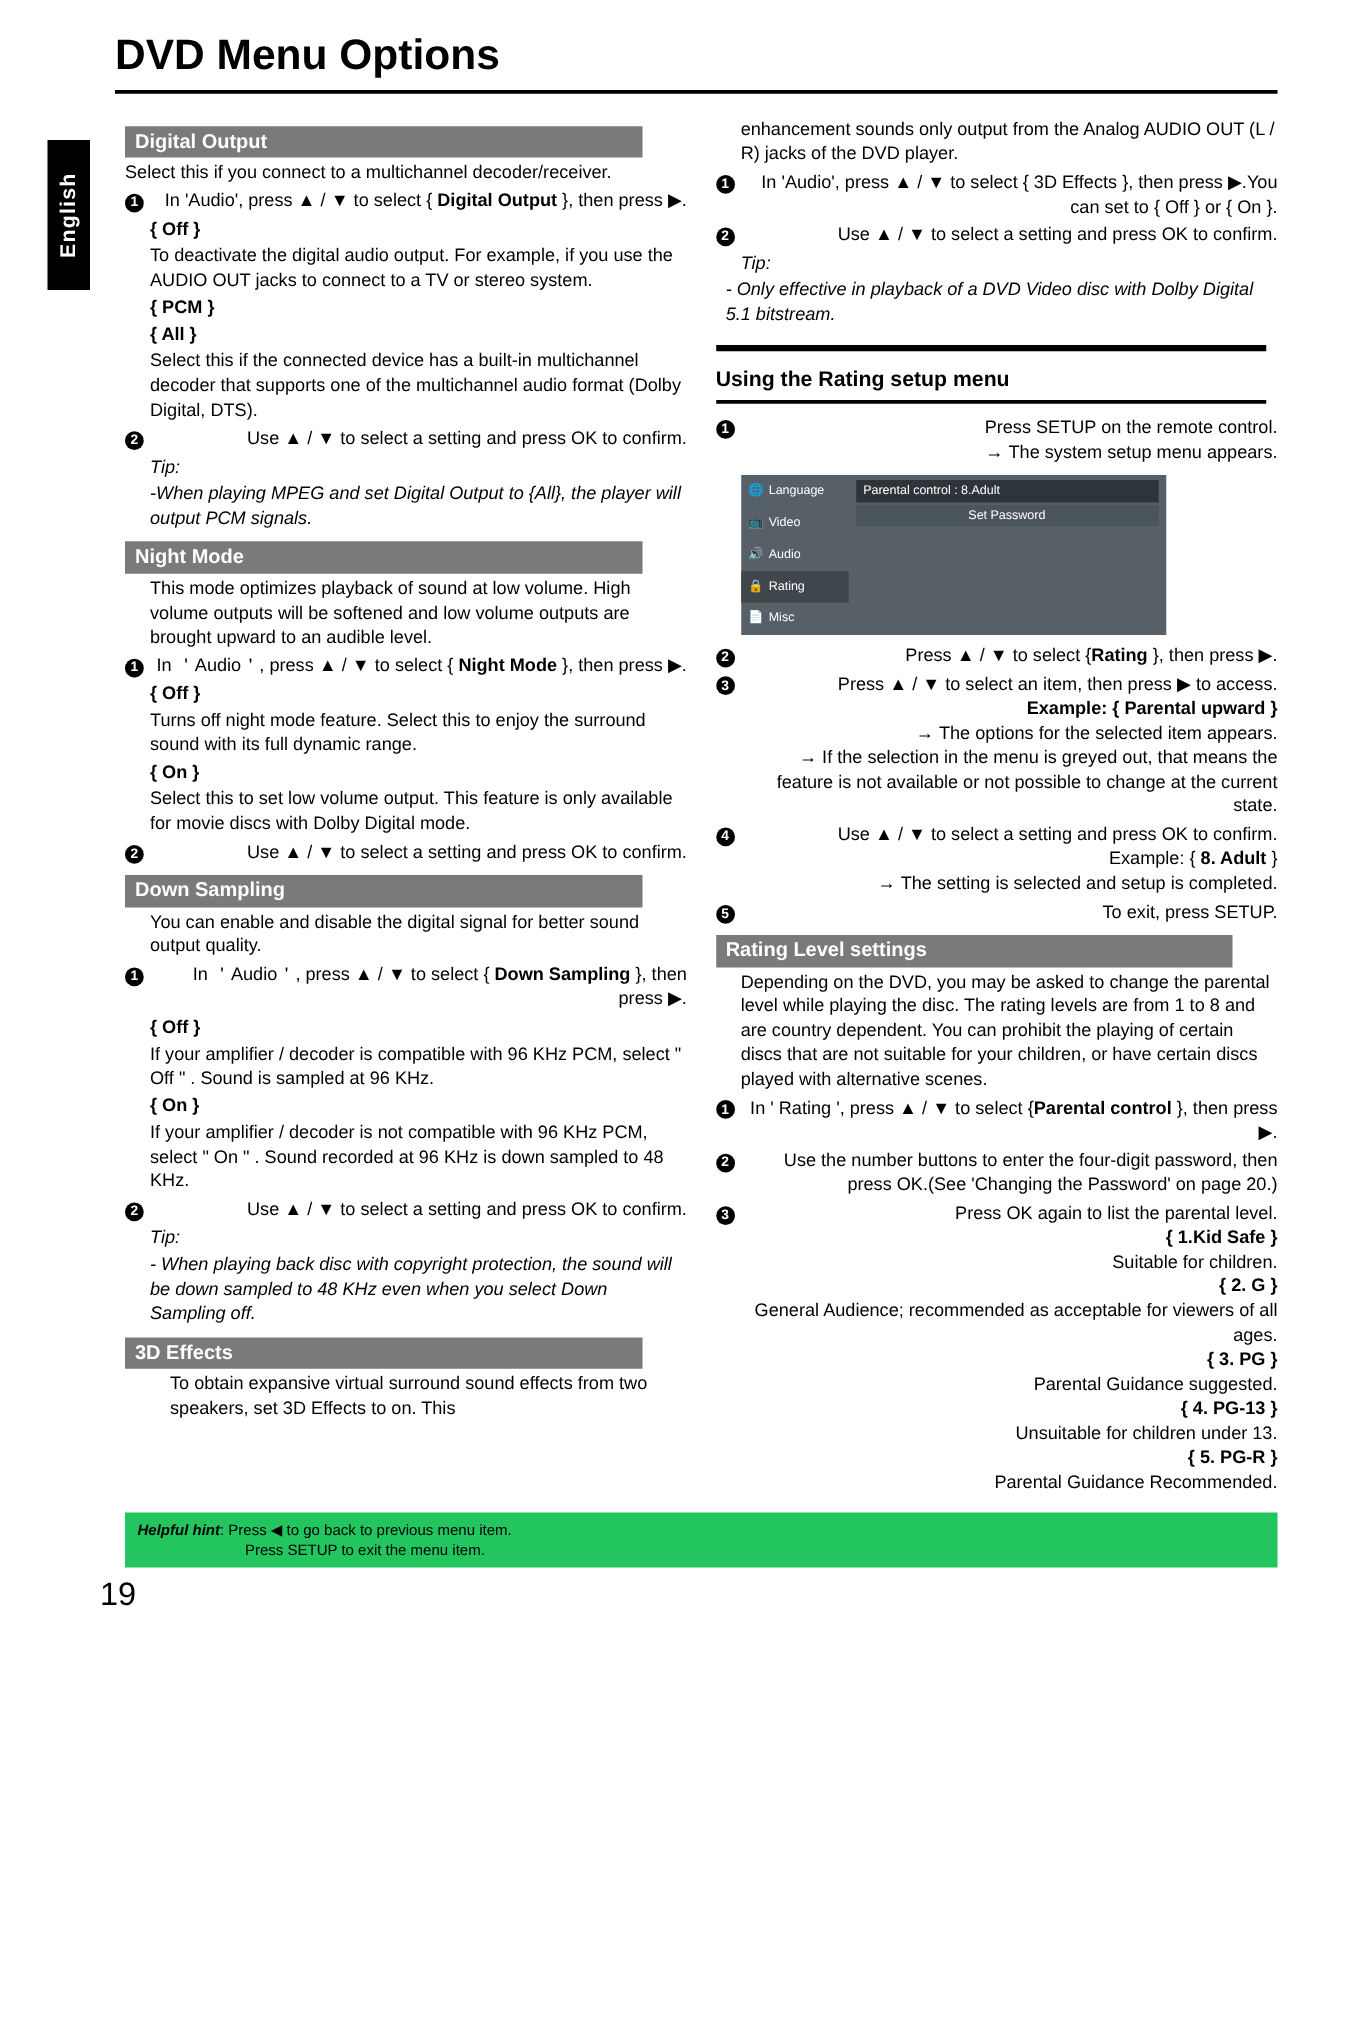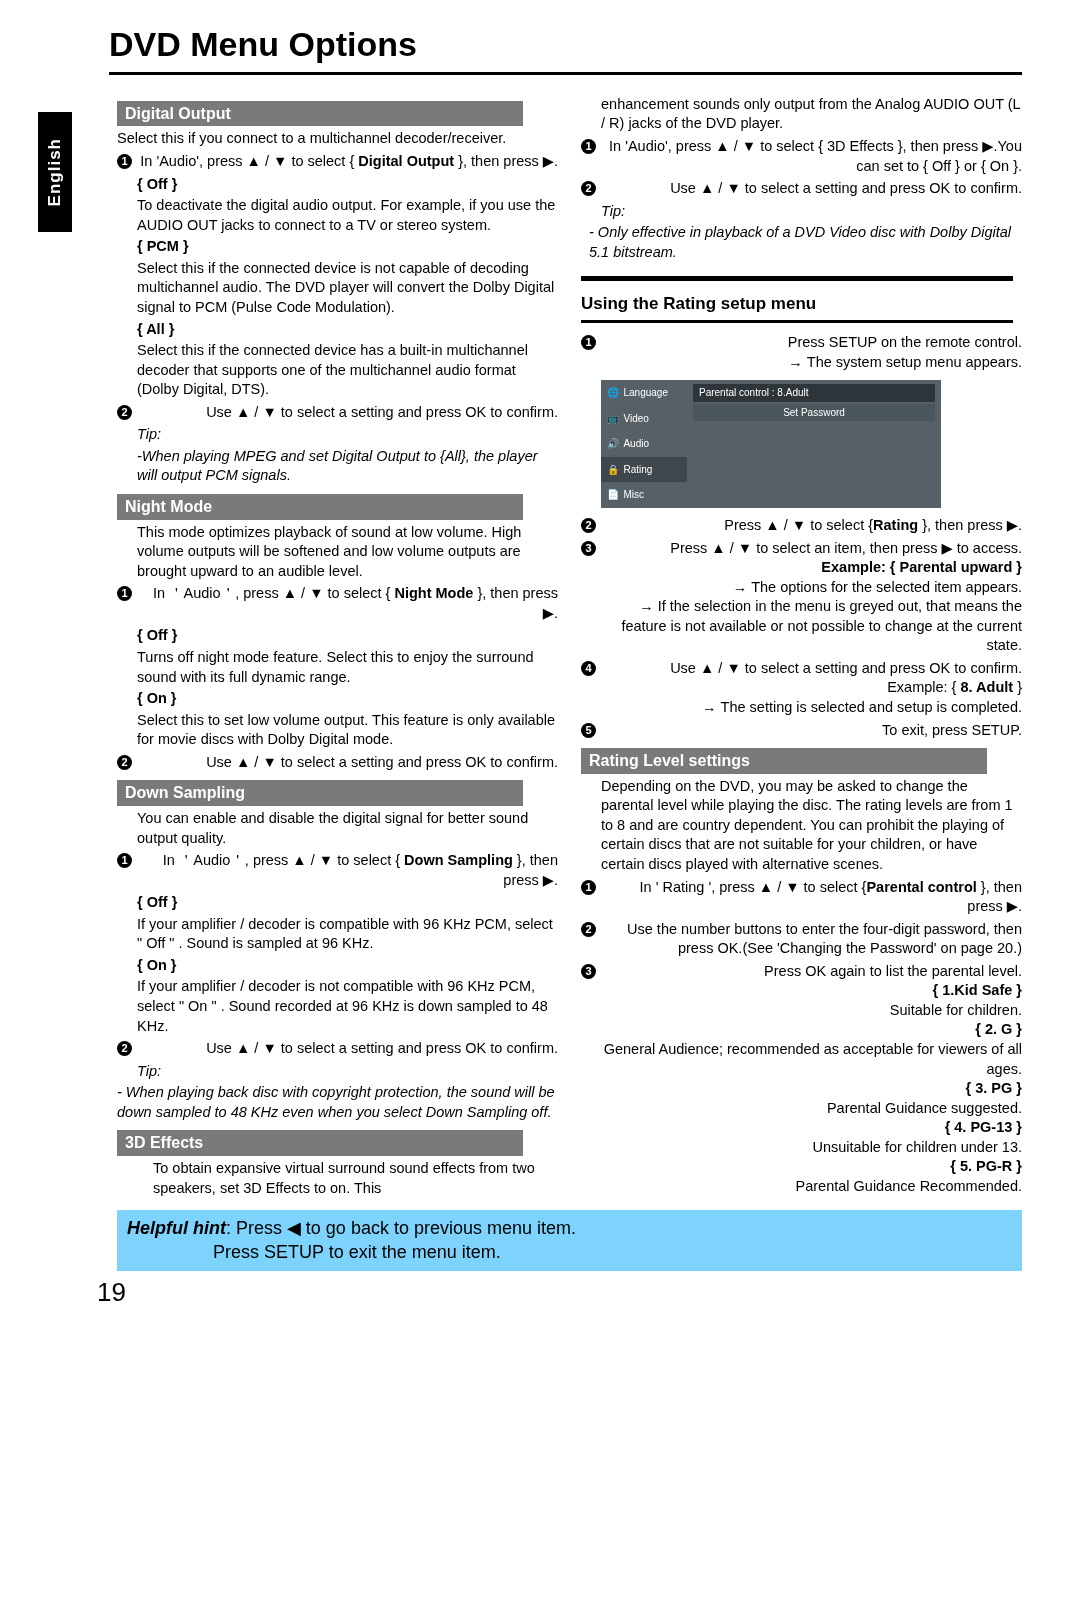--- a/index.html
+++ b/index.html
@@ -1,17 +1,17 @@
 <!DOCTYPE html>
 <html><head>
 <meta charset="utf-8">
 <style>
   * { box-sizing: border-box; margin: 0; padding: 0; }
   body { font-family: Arial, Helvetica, sans-serif; font-size: 14.5px; line-height: 1.35; color: #000; background:#fff; width: 1080px; margin: 0 auto; }
-  .page { padding: 22px 58px 20px 59px; position: relative; }
+  .page { padding: 22px 58px 20px 42px; position: relative; }
   .title { font-size: 34px; font-weight: bold; border-bottom: 3px solid #000; padding-bottom: 4px; margin-bottom: 18px; margin-left: 50px; }
   .lang-tab { position: absolute; left: 38px; top: 112px; width: 34px; height: 120px; background: #000; color: #fff; font-weight: bold; font-size: 17px; display:flex; align-items:center; justify-content:center; }
   .lang-tab span { writing-mode: vertical-rl; transform: rotate(180deg); letter-spacing: 1px; }
   .columns { display: flex; gap: 23px; margin-left: 58px; }
   .col { flex: 1; min-width: 0; }
   .sec-head { background: #7a7a7a; color: #fff; font-weight: bold; padding: 2px 8px; font-size: 16px; margin-top: 8px; margin-bottom: 3px; width: 92%; }
   .sub-head { font-weight: bold; font-size: 17px; margin: 12px 0 4px; }
   p { margin: 2px 0; }
   .step { display: flex; align-items: flex-start; margin: 3px 0; }
   .bullet { flex: 0 0 20px; font-size: 13px; }
@@ -21,21 +21,21 @@
   .tip { font-style: italic; }
   .divider { border-top: 5px solid #000; margin: 14px 0 10px; width: 98%; }
   .divider-thin { border-top: 3px solid #000; margin: 4px 0 10px; width: 98%; }
   .osd { width: 340px; background: #566066; margin: 8px 0 8px 20px; font-size: 10px; color:#fff; display:flex; }
   .osd-side { width: 86px; }
   .osd-item { padding: 6px 6px; border-bottom: 0; display:flex; align-items:center; gap:4px;}
   .osd-item.sel { background: #3f474d; }
   .osd-main { flex:1; padding:4px 6px; }
   .osd-row { background:#2e353a; padding:2px 6px; margin-bottom:2px; font-size:10px;}
   .osd-row.sel { background:#4b555c; text-align:center;}
-  .hint { background: #7dd3fc; padding: 6px 10px; margin: 10px 0 0 58px; font-size: 18px; }
+  .hint { background: #22c55e; padding: 6px 10px; margin: 10px 0 0 58px; font-size: 12px; }
   .pagenum { font-size: 26px; margin-left: 38px; margin-top: 4px; }
   b { font-weight: bold; }
   .arrow-right::before { content:"\2192"; font-weight:bold; margin-right:4px; }
 </style>
 </head>
 <body>
 
 <div class="page">
   <h1 class="title">DVD Menu Options</h1>
   <div class="lang-tab">
@@ -49,21 +49,20 @@
       <p>Select this if you connect to a multichannel decoder/receiver.</p>
       <div class="step">
           <span class="bullet"><span class="bullet-circle">1</span></span>
         <div class="step-body">
           <span>In 'Audio', press ▲ / ▼ to select { </span><b>Digital Output</b><span> }, then press ▶.</span>
         </div>
         </div>
       <p style="margin-left:20px"><span class="opt">{ Off }</span></p>
       <p style="margin-left:20px">To deactivate the digital audio output. For example, if you use the AUDIO OUT jacks to connect to a TV or stereo system.</p>
       <p style="margin-left:20px"><span class="opt">{ PCM }</span></p>
-      <p style="margin-left:20px">Select this if the connected device is not capable of decoding multichannel audio. The DVD player will convert the Dolby Digital signal to PCM (Pulse Code Modulation).</p>
       <p style="margin-left:20px"><span class="opt">{ All }</span></p>
       <p style="margin-left:20px">Select this if the connected device has a built-in multichannel decoder that supports one of the multichannel audio format (Dolby Digital, DTS).</p>
       <div class="step">
           <span class="bullet"><span class="bullet-circle">2</span></span>
         <div class="step-body">Use ▲ / ▼ to select a setting  and press OK to confirm.</div>
         </div>
       <p style="margin-left:20px" class="tip">Tip:</p>
       <p style="margin-left:20px" class="tip">-When playing MPEG and set Digital Output to {All}, the player will output PCM signals.</p>
 
       <div class="sec-head">Night Mode</div>
@@ -93,21 +92,21 @@
         </div>
       <p style="margin-left:20px"><span class="opt">{ Off }</span></p>
       <p style="margin-left:20px">If your amplifier / decoder is compatible with 96 KHz PCM, select " Off " . Sound is sampled at 96 KHz.</p>
       <p style="margin-left:20px"><span class="opt">{ On }</span></p>
       <p style="margin-left:20px">If your amplifier / decoder is not compatible with 96 KHz PCM, select " On " . Sound recorded at 96 KHz is down sampled to 48 KHz.</p>
       <div class="step">
           <span class="bullet"><span class="bullet-circle">2</span></span>
         <div class="step-body">Use ▲ / ▼ to select a setting and press OK to confirm.</div>
         </div>
       <p style="margin-left:20px" class="tip">Tip:</p>
-      <p style="" class="tip">- When playing back disc with copyright protection, the sound will be down sampled to 48 KHz even when you select Down Sampling off.</p>
+      <p style="margin-left:20px" class="tip">- When playing back disc with copyright protection, the sound will be down sampled to 48 KHz even when you select Down Sampling off.</p>
 
       <div class="sec-head">3D Effects</div>
       <p style="margin-left:36px">To obtain expansive virtual surround sound effects from two speakers, set 3D Effects to on. This</p>
     </div>
 
     <div class="col">
       <p style="margin-left:20px">enhancement sounds only output from the Analog AUDIO OUT (L / R) jacks of the DVD player.</p>
       <div class="step">
           <span class="bullet"><span class="bullet-circle">1</span></span>
         <div class="step-body">In 'Audio', press ▲ / ▼ to select { 3D Effects }, then press ▶.You can set to { Off } or { On }.</div>

